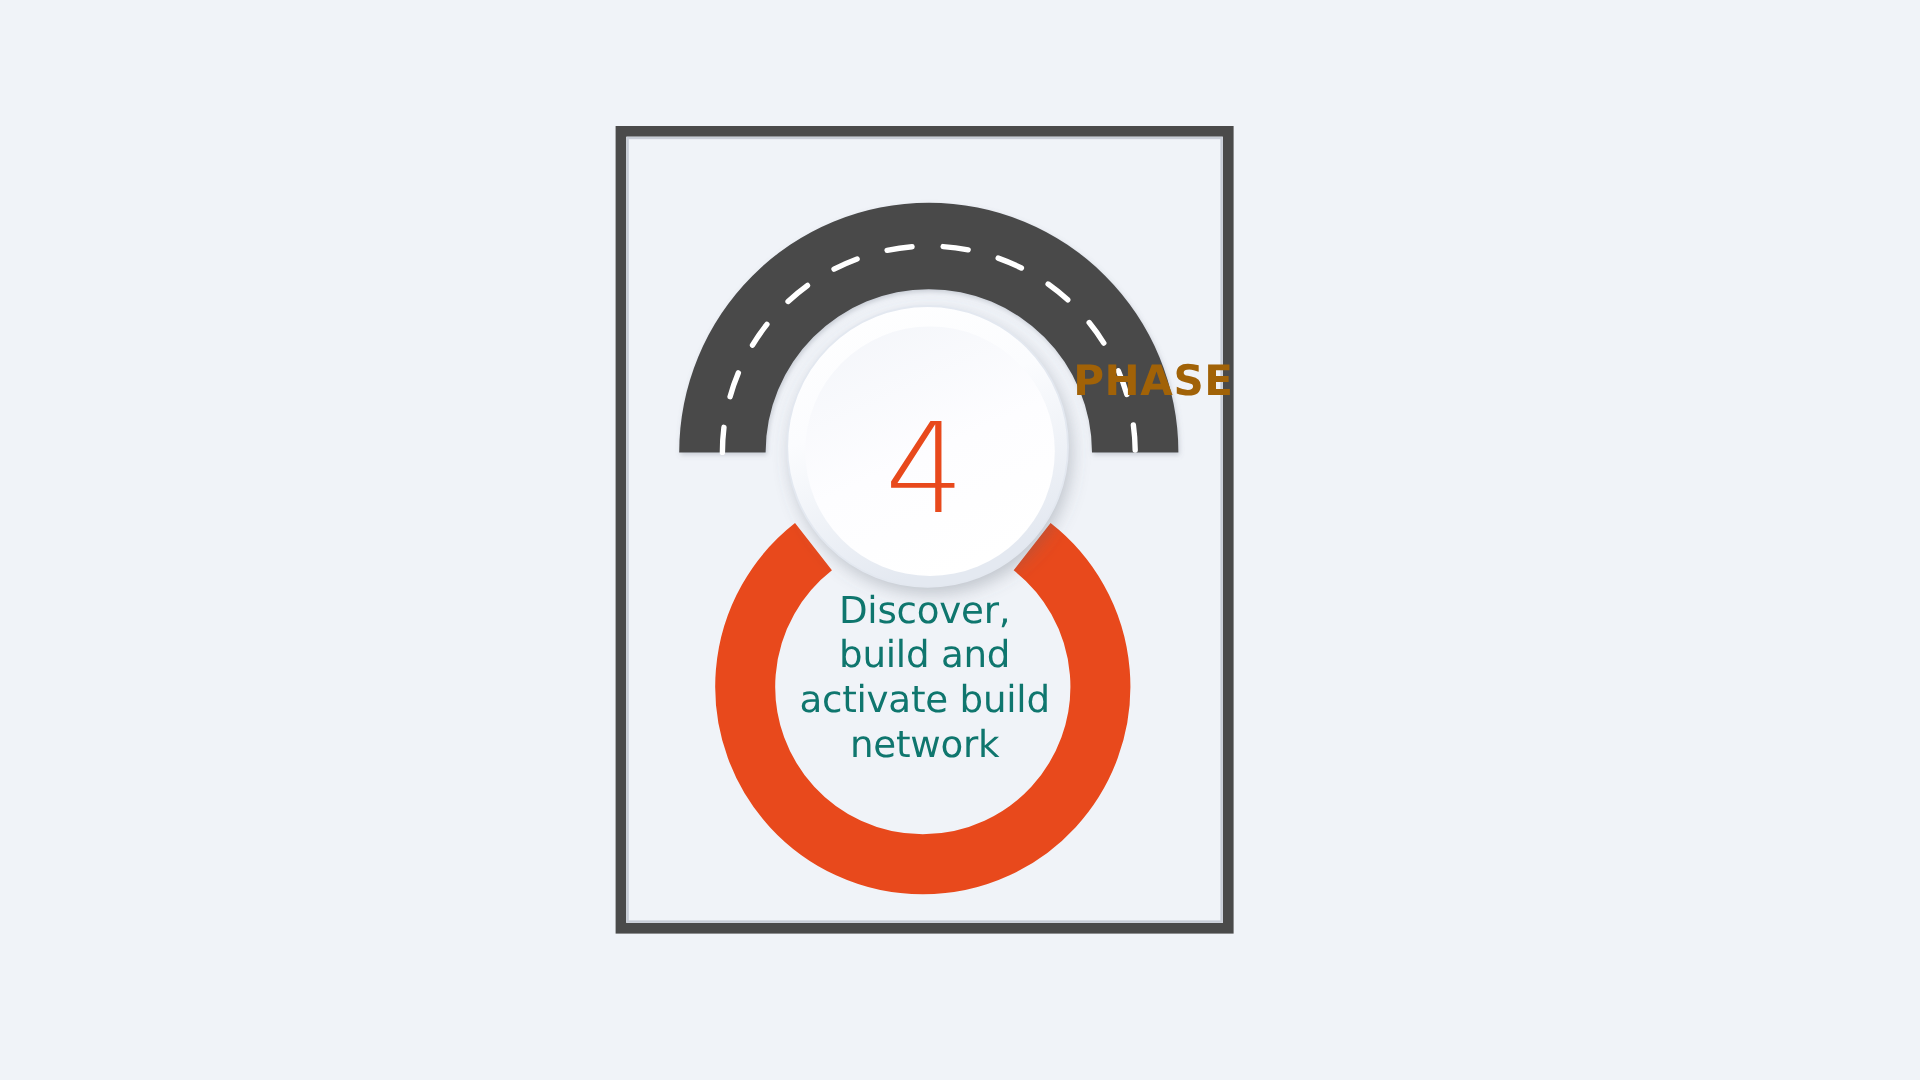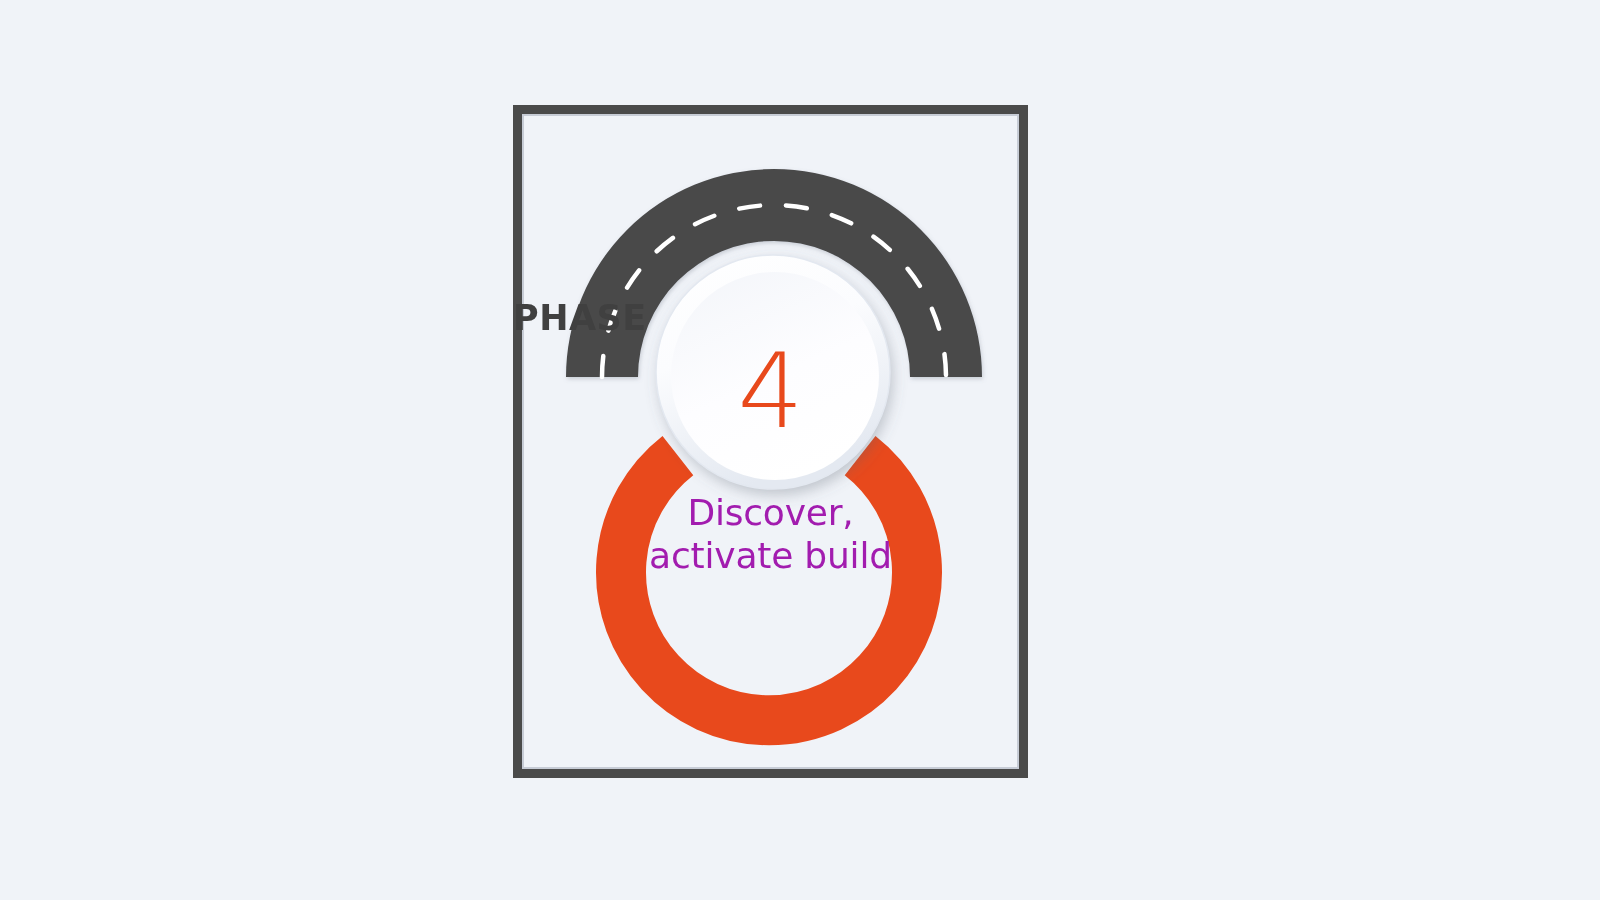--- a/index.html
+++ b/index.html
@@ -69,25 +69,25 @@
     width: 515px;
     height: 673px;
     pointer-events: none;
   }
 
   #phase-label {
     position: absolute;
     left: 0;
     top: 196px;
     width: 515px;
-    text-align: left;
+    text-align: right;
     font-size: 35px;
     font-weight: bold;
     letter-spacing: 0.5px;
-    color: #404040;
+    color: #a16207;
     line-height: 1;
   }
 
   #phase-number {
     position: absolute;
     left: 0;
     top: 234px;
     width: 515px;
     text-align: center;
     font-size: 104px;
@@ -96,23 +96,23 @@
     line-height: 1;
     font-family: "DejaVu Sans", "Liberation Sans", sans-serif;
   }
 
   #phase-description {
     position: absolute;
     left: 130px;
     top: 386px;
     width: 255px;
     text-align: center;
-    font-size: 36px;
+    font-size: 31px;
     font-weight: normal;
-    color: #a21caf;
+    color: #0f766e;
     line-height: 1.2;
     letter-spacing: -0.2px;
   }
 </style>
 </head>
 <body>
 
 <div id="slide-canvas">
 
   <div id="card-frame">
@@ -167,19 +167,21 @@
     </svg>
 
     <div class="text-layer">
 
       <div id="phase-label">PHASE</div>
 
       <div id="phase-number">4</div>
 
       <div id="phase-description">
         <div>Discover,</div>
+        <div>build and</div>
         <div>activate build</div>
+        <div>network</div>
       </div>
 
     </div>
 
   </div>
 </div>
 
 </body></html>

